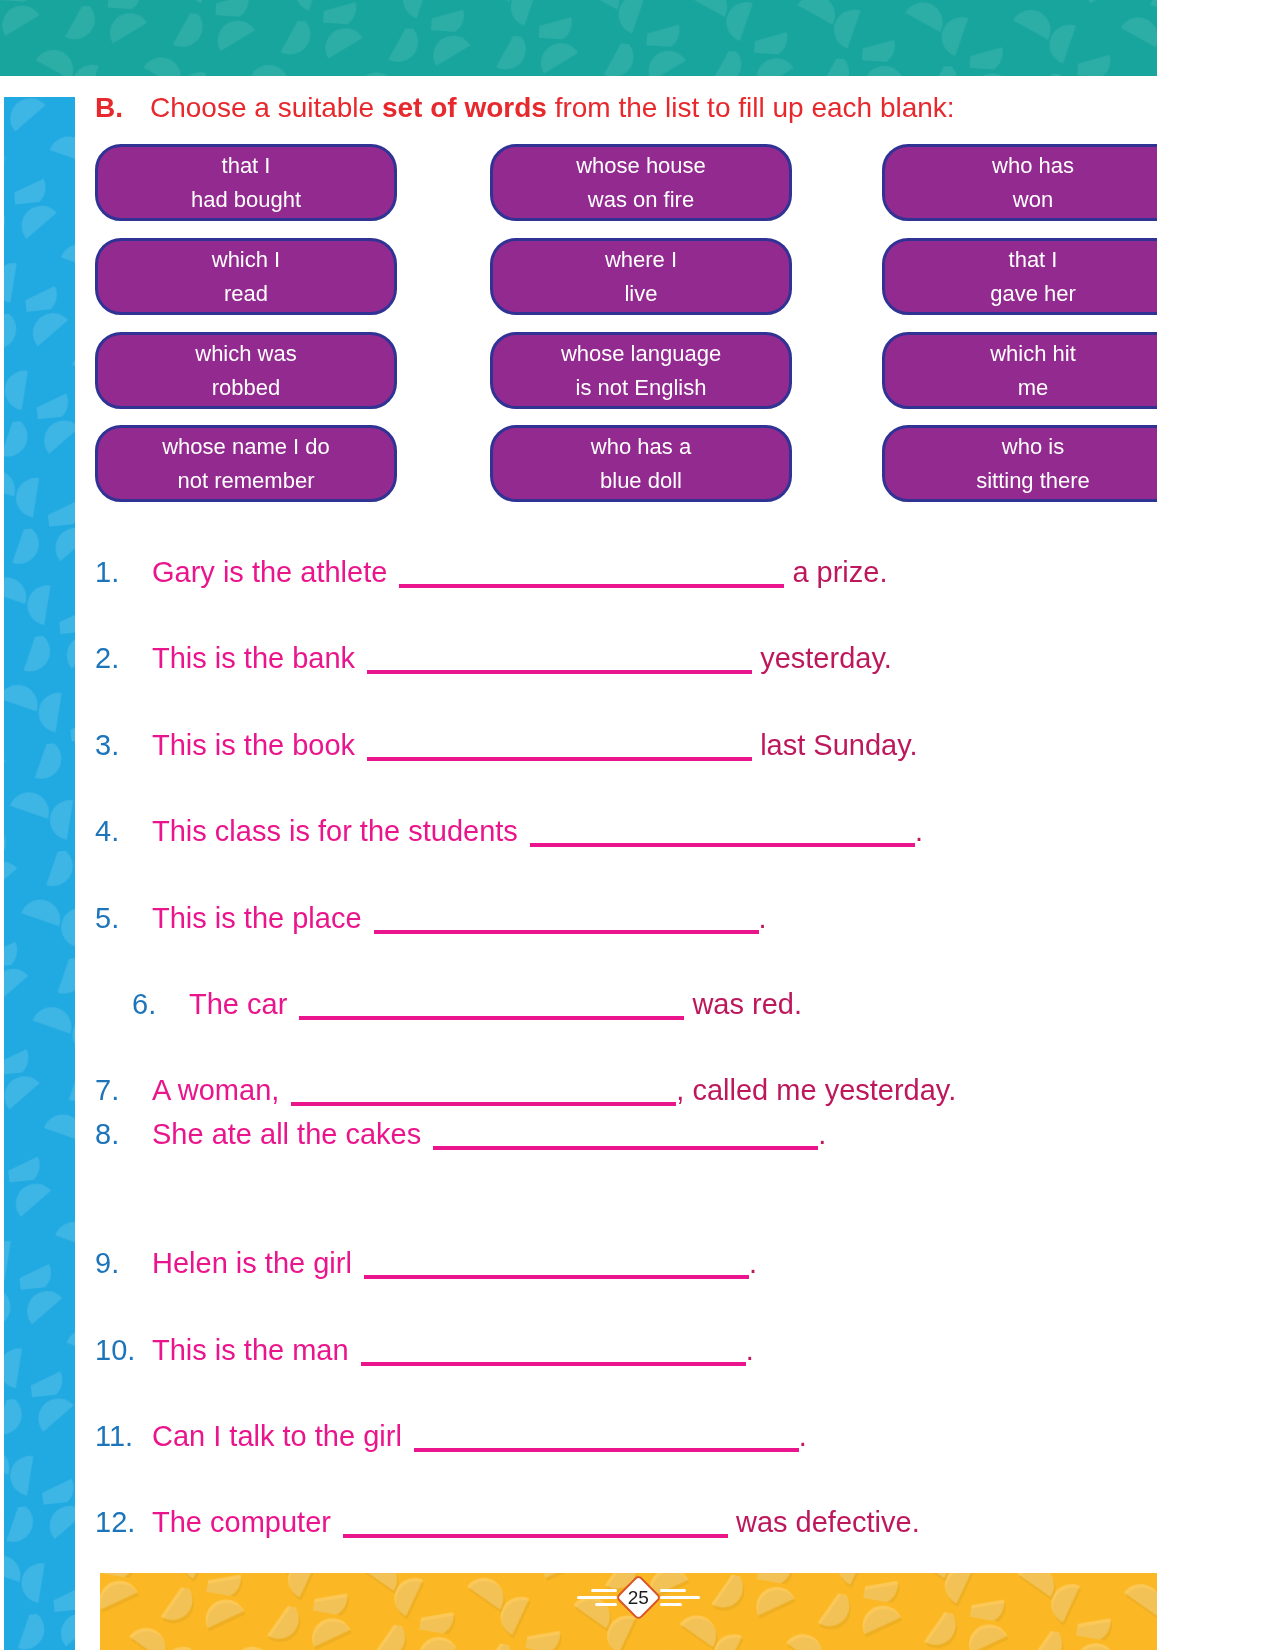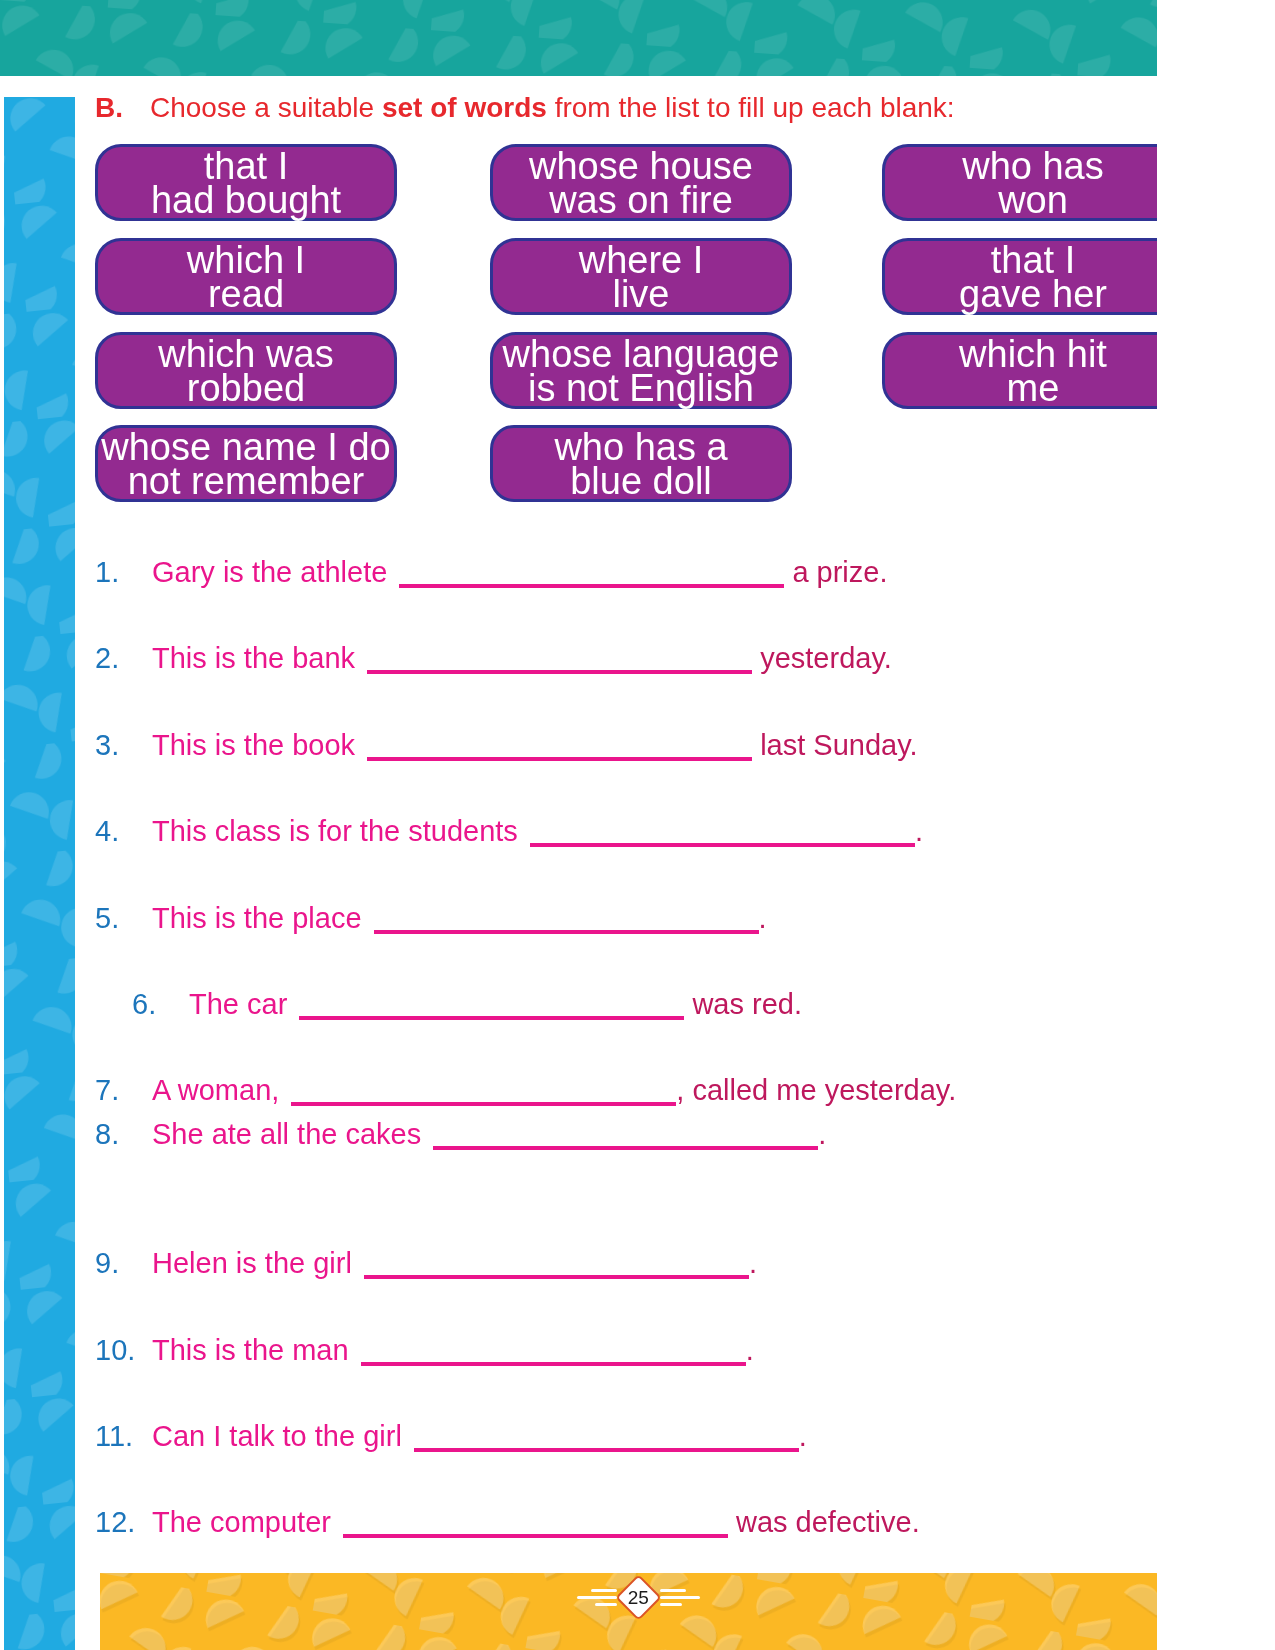--- a/index.html
+++ b/index.html
@@ -15,21 +15,21 @@
   .strip-bottom{left:100px;top:1573px;width:1175px;height:77px;background:#FBB824;}
 
   
   .header{position:absolute;left:95px;top:92px;width:1080px;font-size:28px;color:#E7282D;white-space:nowrap;}
   .header .hlabel{font-weight:bold;margin-right:27px;}
   .header b{font-weight:bold;}
 
   
   .pill{position:absolute;width:296px;height:71px;background:#932A90;border:3px solid #303394;border-radius:26px;
         display:flex;flex-direction:column;align-items:center;justify-content:center;
-        color:#ffffff;font-size:38px;line-height:34px;text-align:center;}
+        color:#ffffff;font-size:22px;line-height:34px;text-align:center;}
   
 
   
   .q{position:absolute;left:95px;width:1085px;height:44px;font-size:29px;color:#EA158C;white-space:nowrap;}
   .q .qn{display:inline-block;width:57px;color:#1C75BB;}
   .q .qb{color:#EA158C;}
   .q .blank{display:inline-block;width:385px;height:28px;margin-left:12px;
             border-bottom:4px solid #EA158C;position:relative;top:6px;}
   .q .qa{white-space:pre;color:#be185d;}
 
@@ -171,23 +171,27 @@
       <span>is not English</span>
     </div>
   <div class="pill" style="left:882px;top:332px;">
       <span>which hit</span>
       <span>me</span>
     </div>
   <div class="pill" style="left:95px;top:425px;text-align:center;">
       <span>whose name I do</span>
       <span>not remember</span>
     </div>
-  <div class="pill" style="left:490px;top:425px;border-radius:24px;">
+  <div class="pill" style="left:490px;top:425px;">
       <span>who has a</span>
       <span>blue doll</span>
+    </div>
+  <div class="pill" style="left:882px;top:425px;">
+      <span>who is</span>
+      <span>sitting there</span>
     </div>
 
   <div class="q" style="top:550px;"><span class="qn">1.</span><span class="qb">Gary is the athlete</span><span class="blank"></span><span class="qa"> a prize.</span></div>
   <div class="q" style="top:636px;"><span class="qn">2.</span><span class="qb">This is the bank</span><span class="blank"></span><span class="qa"> yesterday.</span></div>
   <div class="q" style="top:723px;"><span class="qn">3.</span><span class="qb">This is the book</span><span class="blank"></span><span class="qa"> last Sunday.</span></div>
   <div class="q" style="top:809px;"><span class="qn">4.</span><span class="qb">This class is for the students</span><span class="blank"></span><span class="qa">.</span></div>
   <div class="q" style="top:896px;"><span class="qn">5.</span><span class="qb">This is the place</span><span class="blank"></span><span class="qa">.</span></div>
   <div class="q" style="top:982px;margin-left:37px;"><span class="qn">6.</span><span class="qb">The car</span><span class="blank"></span><span class="qa"> was red.</span></div>
   <div class="q" style="top:1068px;"><span class="qn">7.</span><span class="qb">A woman,</span><span class="blank"></span><span class="qa">, called me yesterday.</span></div>
   <div class="q" style="top:1112px;"><span class="qn">8.</span><span class="qb">She ate all the cakes</span><span class="blank"></span><span class="qa">.</span></div>

